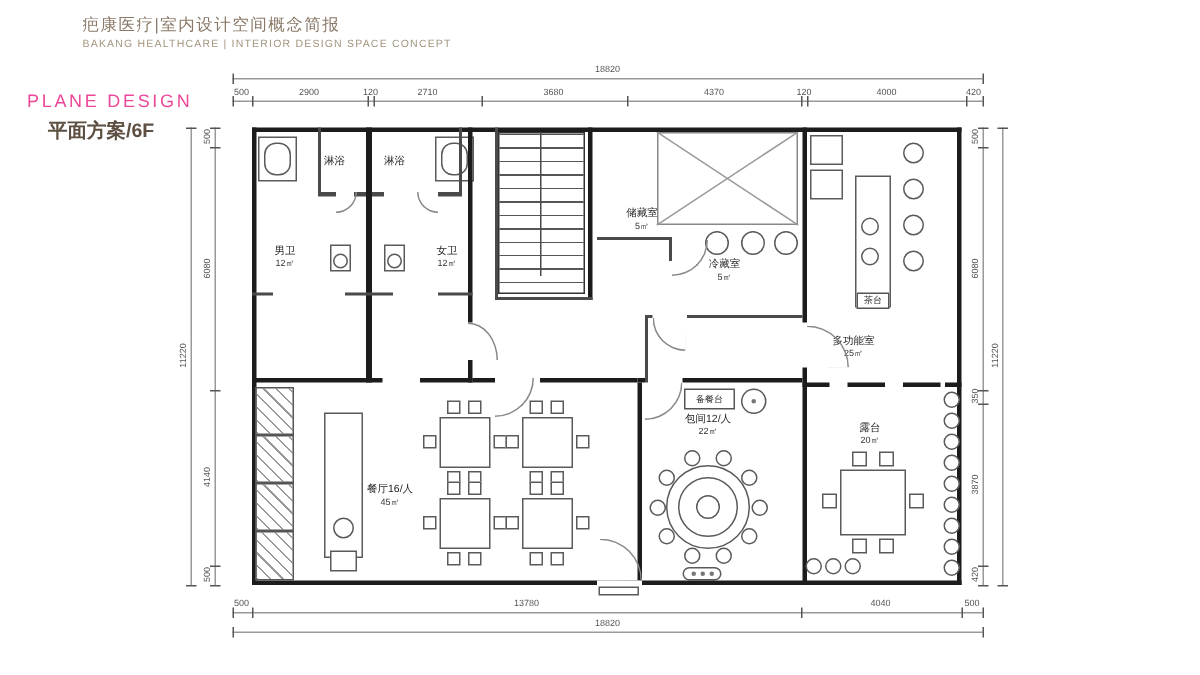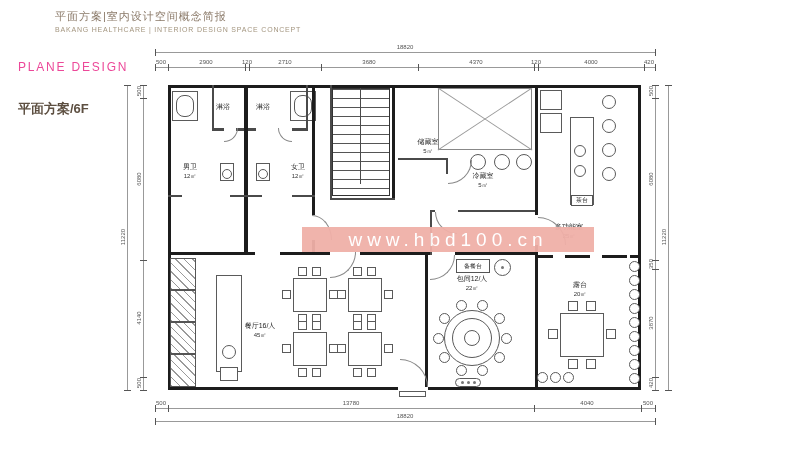--- a/index.html
+++ b/index.html
@@ -2,21 +2,21 @@
 <html><head>
 <meta charset="utf-8">
 <style>
   html,body{margin:0;padding:0;background:#fff;}
   .page{position:relative;width:800px;height:450px;background:#ffffff;overflow:hidden;
         font-family:"Liberation Sans", sans-serif;}
   
   .hdr-zh{position:absolute;left:55px;top:9px;font-size:11px;letter-spacing:1px;color:#8a7968;}
   .hdr-en{position:absolute;left:55px;top:26px;font-size:7px;letter-spacing:.8px;color:#a3957f;}
   .sec-en{position:absolute;left:18px;top:60px;font-size:12px;letter-spacing:1.8px;color:#ec4899;}
-  .sec-zh{position:absolute;left:18px;top:78px;font-size:13px;font-weight:bold;color:#5d4f41;margin-top:22px;}
+  .sec-zh{position:absolute;left:32px;top:78px;font-size:13px;font-weight:bold;color:#5d4f41;}
   
   .plan{position:absolute;left:110px;top:45px;width:585px;height:395px;}
   .w{position:absolute;background:#1c1c1c;}
   .wt{position:absolute;background:#4a4a4a;}
   .gap{position:absolute;background:#ffffff;}
   .f{position:absolute;border:1px solid #5a5a5a;background:#fff;box-sizing:border-box;}
   .c{position:absolute;border:1px solid #5a5a5a;border-radius:50%;background:#fff;box-sizing:border-box;}
   .dot{position:absolute;background:#777;border-radius:50%;}
   .qarc{position:absolute;box-sizing:border-box;}
   .qarc.br{border-right:1px solid #888;border-bottom:1px solid #888;border-bottom-right-radius:100%;}
@@ -45,21 +45,21 @@
           white-space:nowrap;z-index:5;}
   .wm-band{position:absolute;left:302px;top:227px;width:292px;height:25px;background:#f0b0a8;
            opacity:.95;z-index:6;display:flex;align-items:center;justify-content:center;}
   .wm-url{font-size:19px;letter-spacing:5px;color:#ffffff;white-space:nowrap;}
 </style>
 </head>
 <body>
 
 <div class="page">
 
-  <div class="hdr-zh">平面方案|室内设计空间概念简报</div>
+  <div class="hdr-zh">疤康医疗|室内设计空间概念简报</div>
   <div class="hdr-en">BAKANG HEALTHCARE | INTERIOR DESIGN SPACE CONCEPT</div>
   <div class="sec-en">PLANE DESIGN</div>
   <div class="sec-zh">平面方案/6F</div>
 
   <div class="plan" id="plan">
 
     <div class="stair" style="left:222px;top:43px;width:58px;height:108px;"></div>
     <div class="wt" style="left:250px;top:43px;width:1px;height:96px;"></div>
 
     <div class="f" style="left:328px;top:43px;width:94px;height:62px;border-color:#888;">
@@ -308,16 +308,13 @@
       <div class="tickv" style="left: 542px; top: 53px; width: 7px; height: 1px;"></div>
       <div class="tickv" style="left: 542px; top: 215px; width: 7px; height: 1px;"></div>
       <div class="tickv" style="left: 542px; top: 224px; width: 7px; height: 1px;"></div>
       <div class="tickv" style="left: 542px; top: 332px; width: 7px; height: 1px;"></div>
       <div class="tickv" style="left: 542px; top: 345px; width: 7px; height: 1px;"></div>
       <div class="dlv" style="left: 558px; top: 40px; width: 1px; height: 305px;"></div>
       <div class="tickv" style="left: 555px; top: 40px; width: 7px; height: 1px;"></div>
       <div class="tickv" style="left: 555px; top: 345px; width: 7px; height: 1px;"></div>
     </div>
 
-  <div class="wm-band">
-    <span class="wm-url">www.hbd100.cn</span>
-  </div>
 </div>
 
 </body></html>

